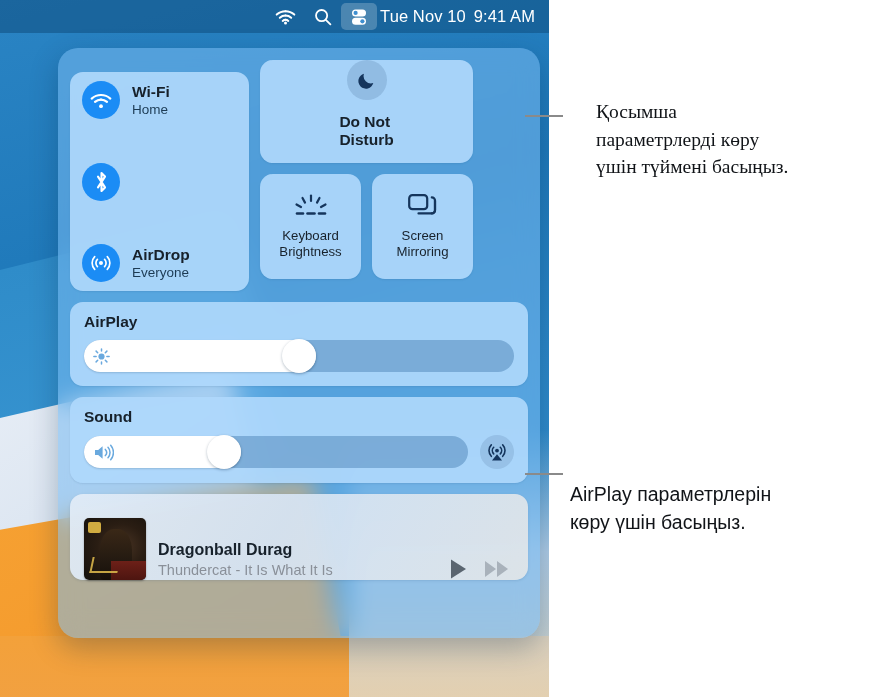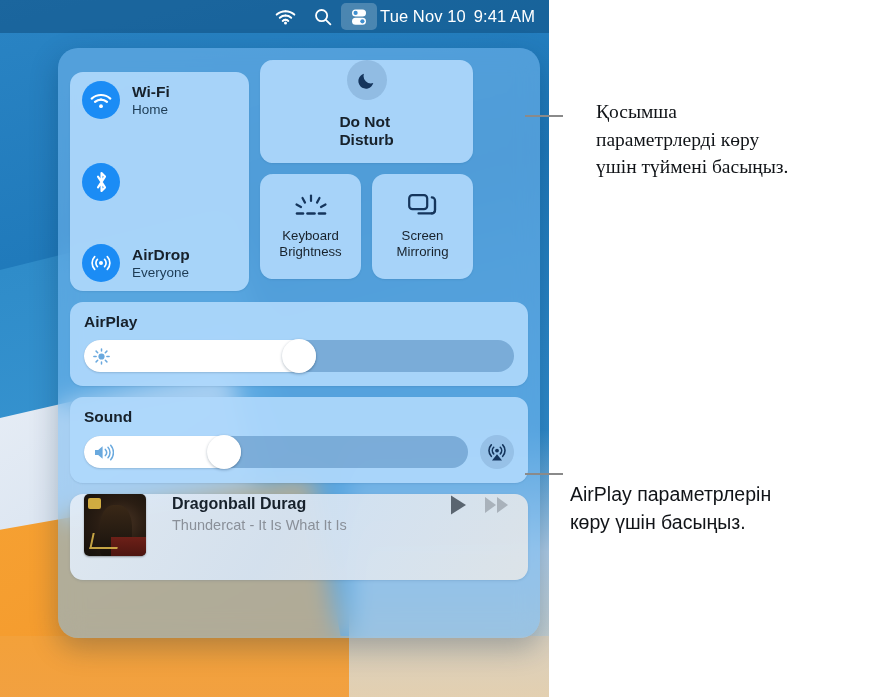--- a/index.html
+++ b/index.html
@@ -148,21 +148,21 @@
     width:34px; height:34px; border-radius:50%;
     background: rgba(120,160,200,0.38);
     display:flex; align-items:center; justify-content:center; flex:0 0 auto;
   }
 
   
   .nowplaying {
     margin-top: 11px;
     background: linear-gradient(120deg, rgba(226,236,247,0.93) 0%, rgba(214,228,244,0.93) 45%, rgba(225,229,232,0.93) 100%);
     border-radius: 13px;
-    height: 86px; display:flex; align-items:flex-start; gap:26px;
+    height: 86px; display:flex; align-items:flex-end; gap:12px;
     padding: 0 14px; box-sizing:border-box;
     box-shadow: 0 1px 3px rgba(10,50,90,0.13);
   }
   .album {
     width:62px; height:62px; border-radius:5px; flex:0 0 auto;
     background: radial-gradient(ellipse at 60% 45%, #4a3524 0%, #2a1d13 45%, #14100b 100%);
     position:relative; overflow:hidden;
     box-shadow: 0 1px 2px rgba(0,0,0,0.35);
   }
   .album .fig {

